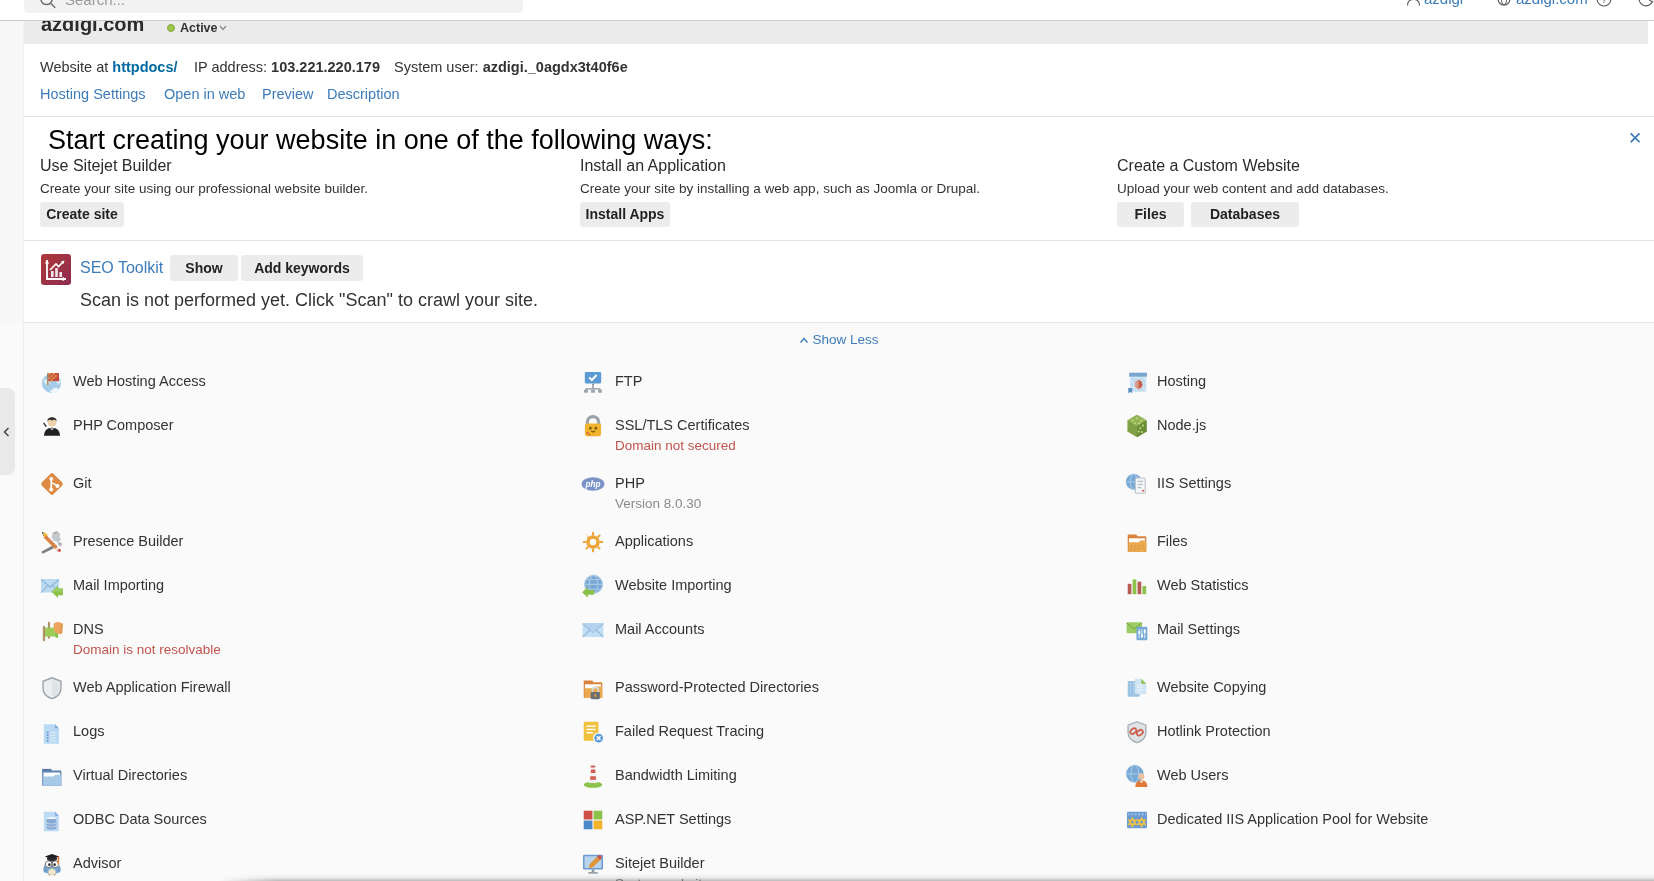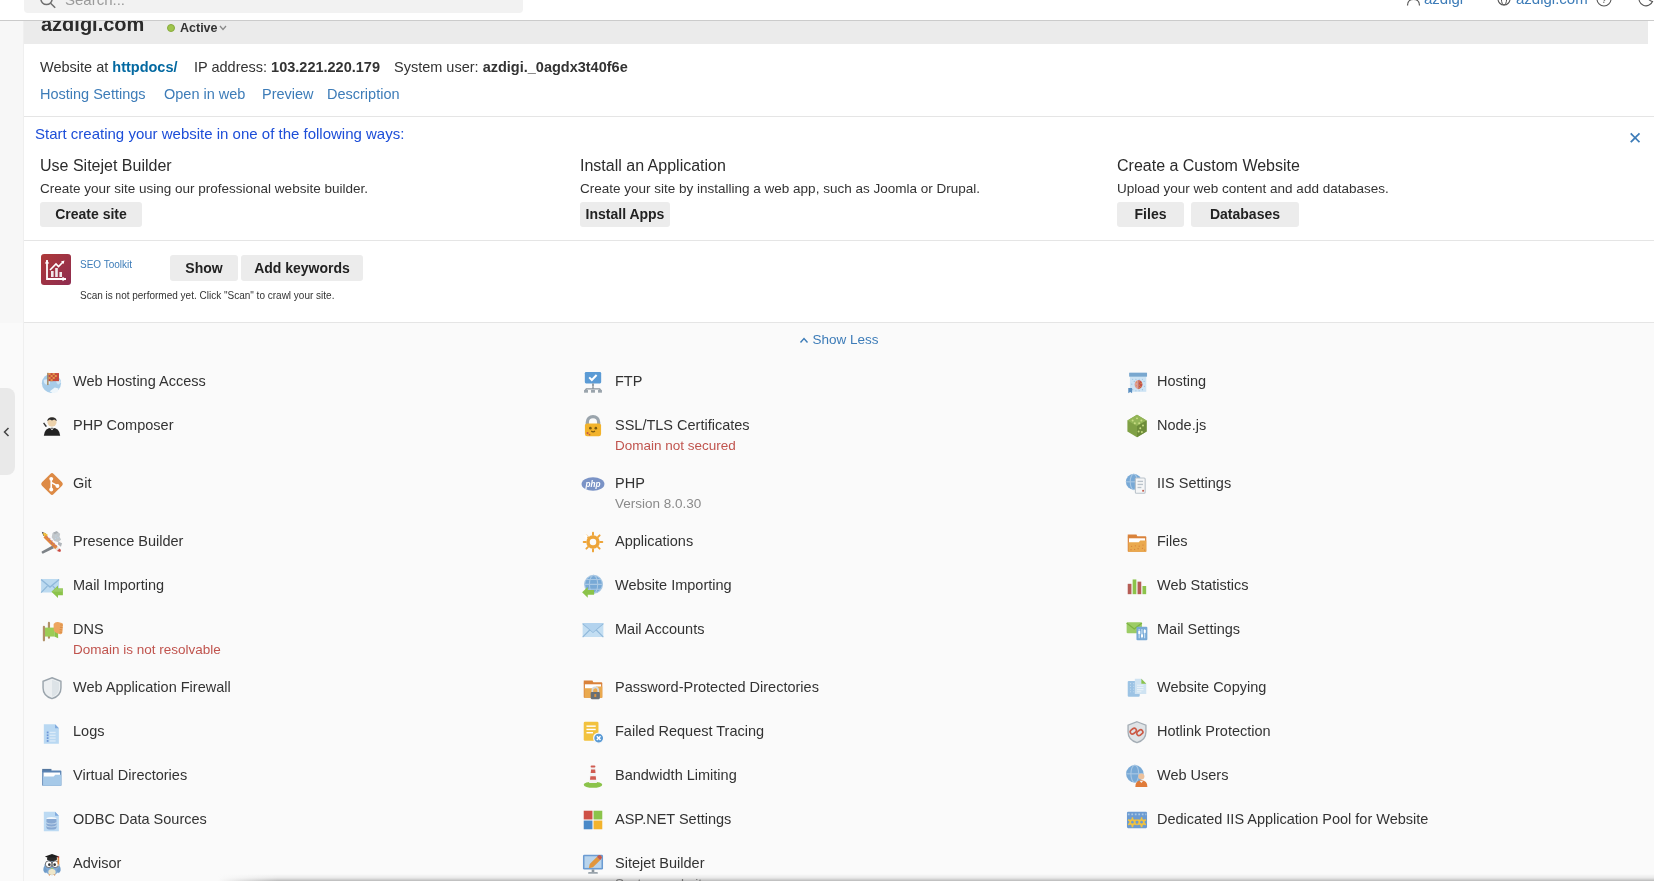--- a/index.html
+++ b/index.html
@@ -15,28 +15,28 @@
 .band{position:absolute;left:24px;top:20px;width:1624px;height:24px;background:#ebebeb}
 .title{position:absolute;left:41px;top:13px;font-size:20px;font-weight:700;color:#2b2b2b;z-index:2}
 .active-dot{position:absolute;left:167px;top:24px;width:8px;height:8px;border-radius:50%;background:#a0c54d;border:1px solid #87ab3c;z-index:2}
 .active-tx{position:absolute;left:180px;top:21px;font-size:12.5px;font-weight:700;color:#333;z-index:2}
 .active-ch{position:absolute;left:219px;top:25px;z-index:2}
 .active-ch svg{display:block}
 .blue{color:#0369a1}
 .b{font-weight:700}
 .info1{position:absolute;top:59px;font-size:14.5px;color:#333}
 .links{position:absolute;top:86px;font-size:14.5px;color:#3d7cb8}
-.h1{position:absolute;left:35px;top:125px;font-size:15px;color:#1d4ed8}
+.h1{position:absolute;left:48px;top:125px;font-size:27px;color:#000000}
 .close{position:absolute;left:1628px;top:128px;font-size:17px;color:#3d7cb8}
 .ch2{position:absolute;font-size:16px;color:#2b2b2b}
 .cd{position:absolute;font-size:13.5px;color:#333}
 .btn{position:absolute;height:25px;background:#ececec;border-radius:3px;font-size:14px;font-weight:700;color:#222;text-align:center;line-height:25px}
 .seoicon{position:absolute;left:41px;top:254px;width:30px;height:31px;border-radius:3px;background:linear-gradient(135deg,#ae3939 0%,#8e2c50 100%)}
-.seotx{position:absolute;left:80px;top:259px;font-size:10px;color:#3d7cb8}
-.seonote{position:absolute;left:80px;top:290px;font-size:10px;color:#333}
+.seotx{position:absolute;left:80px;top:259px;font-size:16px;color:#3d7cb8}
+.seonote{position:absolute;left:80px;top:290px;font-size:18px;color:#333}
 .divider{position:absolute;left:24px;width:1630px;height:1px;background:#e5e5e5}
 .gridbg{position:absolute;left:0px;top:323px;width:1654px;height:558px;background:#fafafa}
 .showless{position:absolute;left:24px;top:332px;width:1630px;text-align:center;font-size:13.5px;color:#3d7cb8}
 .gi{position:absolute;width:24px;height:24px}
 .gt{position:absolute;font-size:14.5px;color:#333}
 .gs{position:absolute;font-size:13.5px}
 .gs-red{color:#c0544e}
 .gs-gray{color:#8a8a8a}
 .botshadow{position:absolute;left:218px;bottom:0;width:1436px;height:7px;background:linear-gradient(180deg,rgba(0,0,0,0) 0%,rgba(0,0,0,0.07) 55%,rgba(0,0,0,0.26) 100%)}
 .botshadow:before{content:'';position:absolute;left:0;top:0;width:60px;height:7px;background:linear-gradient(90deg,#fafafa 0%,rgba(250,250,250,0) 100%)}
@@ -91,21 +91,21 @@
 <div class="links" style="left:40px">Hosting Settings</div>
 <div class="links" style="left:164px">Open in web</div>
 <div class="links" style="left:262px">Preview</div>
 <div class="links" style="left:327px">Description</div>
 <div class="divider" style="top:116px"></div>
 
 <div class="h1">Start creating your website in one of the following ways:</div>
 <div class="close">✕</div>
 <div class="ch2" style="left:40px;top:157px">Use Sitejet Builder</div>
 <div class="cd" style="left:40px;top:181px">Create your site using our professional website builder.</div>
-<div class="btn" style="left:40px;top:202px;width:102px">Create site</div>
+<div class="btn" style="left:40px;top:202px;width:84px">Create site</div>
 <div class="ch2" style="left:580px;top:157px">Install an Application</div>
 <div class="cd" style="left:580px;top:181px">Create your site by installing a web app, such as Joomla or Drupal.</div>
 <div class="btn" style="left:580px;top:202px;width:90px">Install Apps</div>
 <div class="ch2" style="left:1117px;top:157px">Create a Custom Website</div>
 <div class="cd" style="left:1117px;top:181px">Upload your web content and add databases.</div>
 <div class="btn" style="left:1117px;top:202px;width:67px">Files</div>
 <div class="btn" style="left:1191px;top:202px;width:108px">Databases</div>
 <div class="divider" style="top:240px"></div>
 
 <div class="seoicon"><svg width="30" height="31" viewBox="0 0 30 31">

